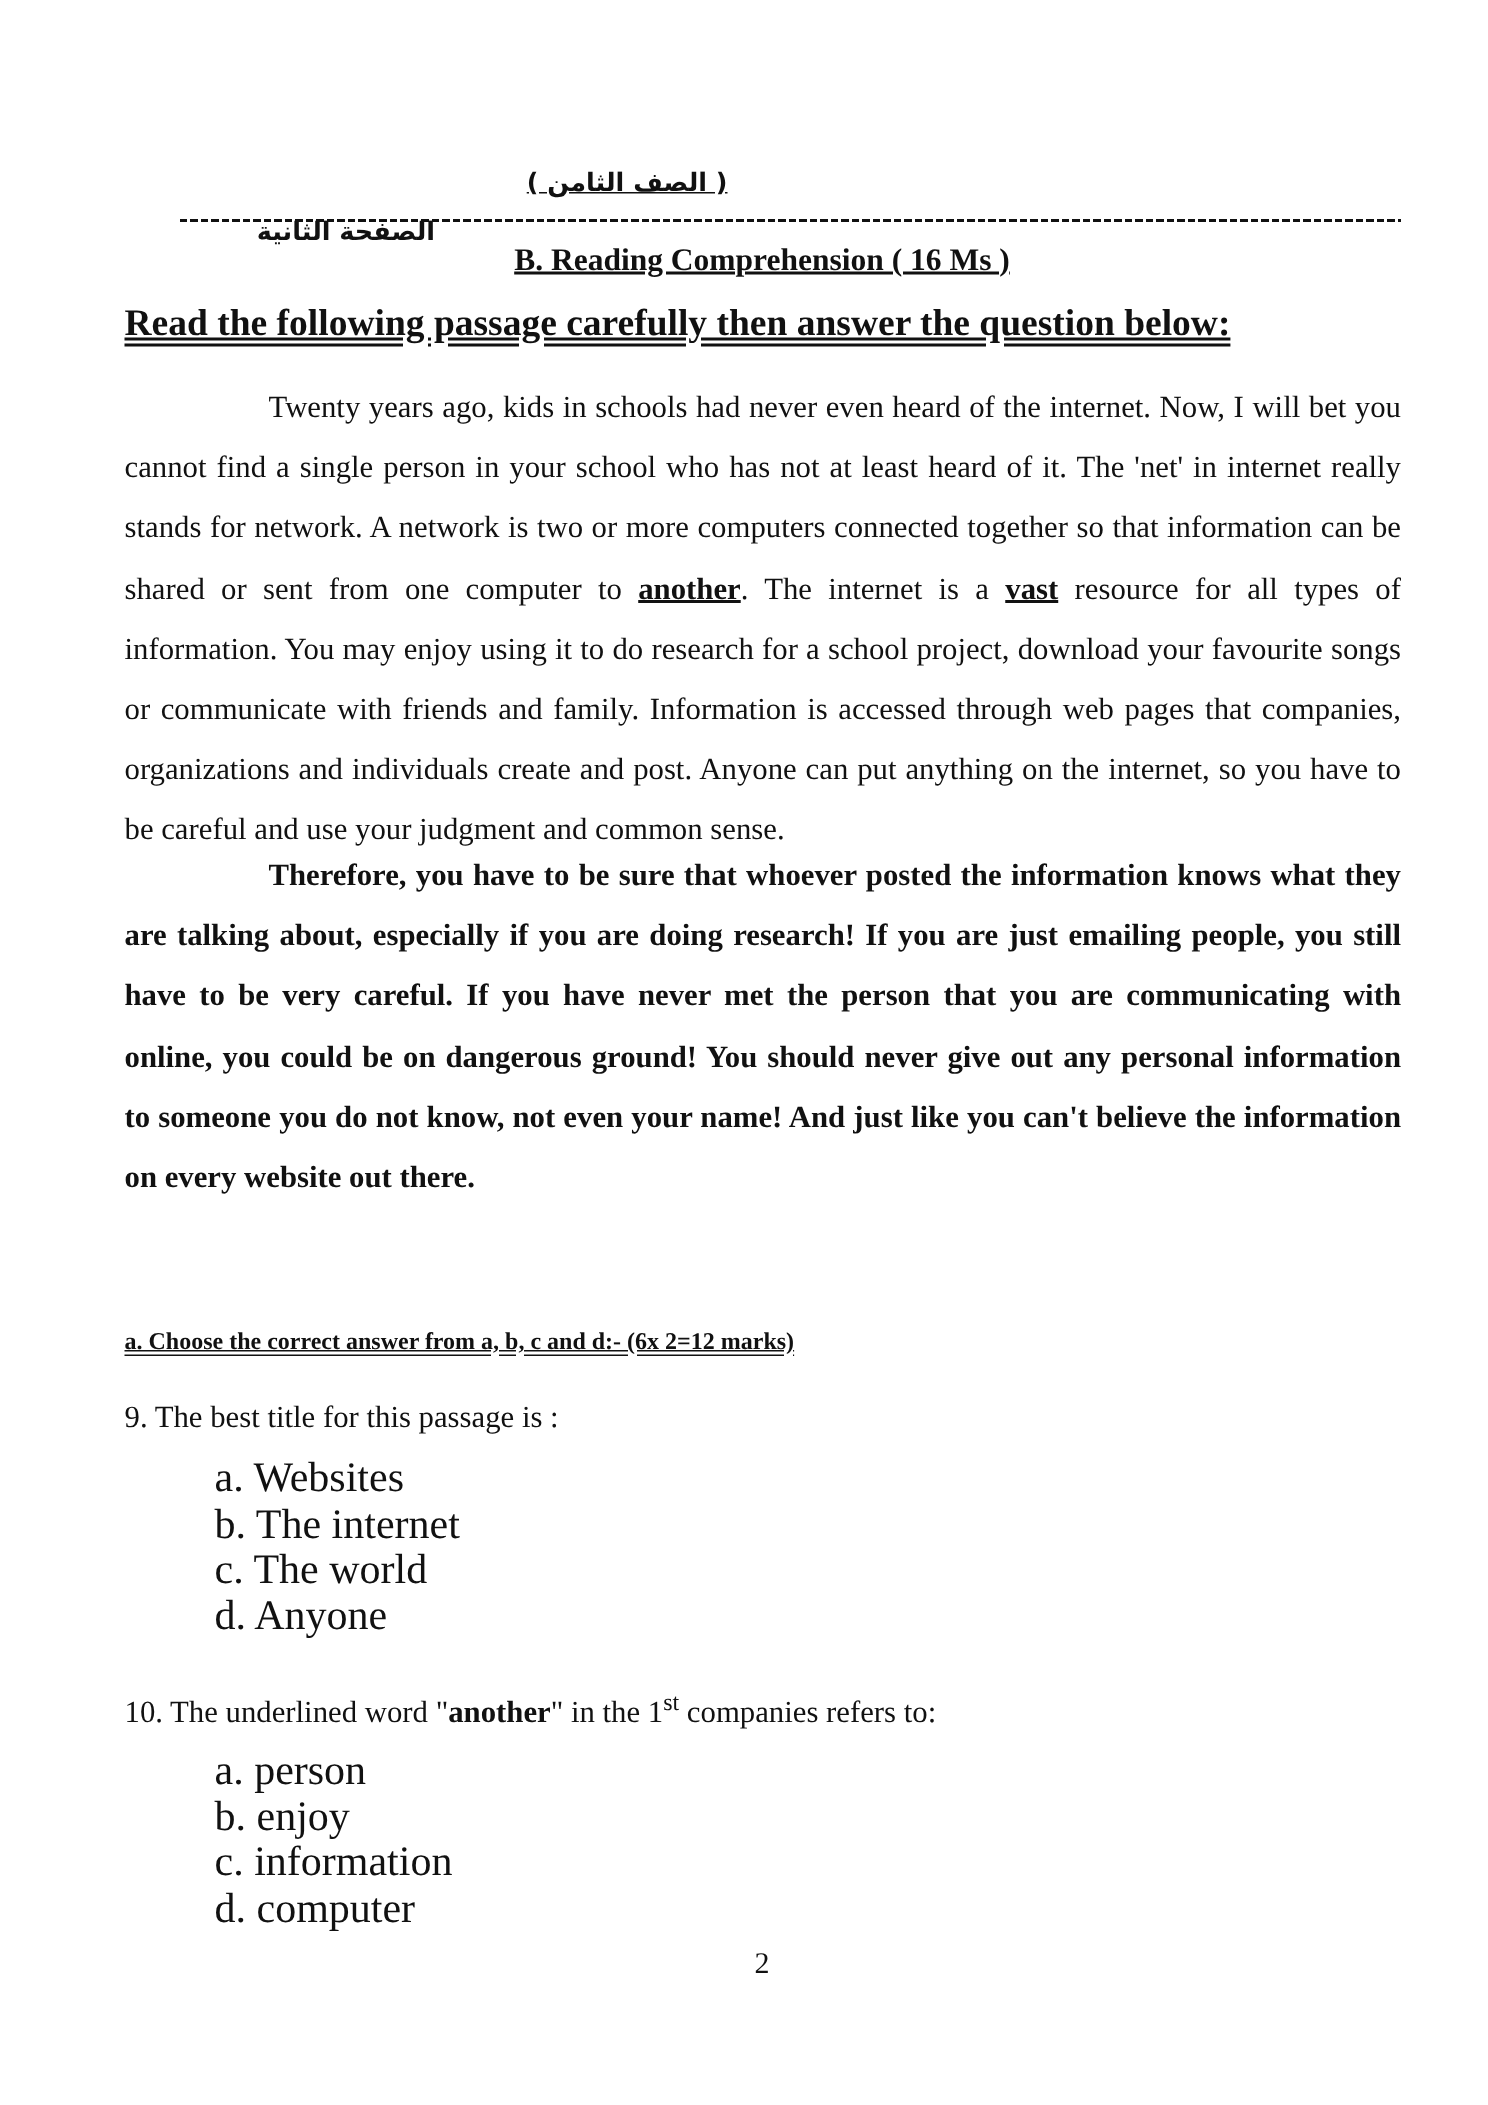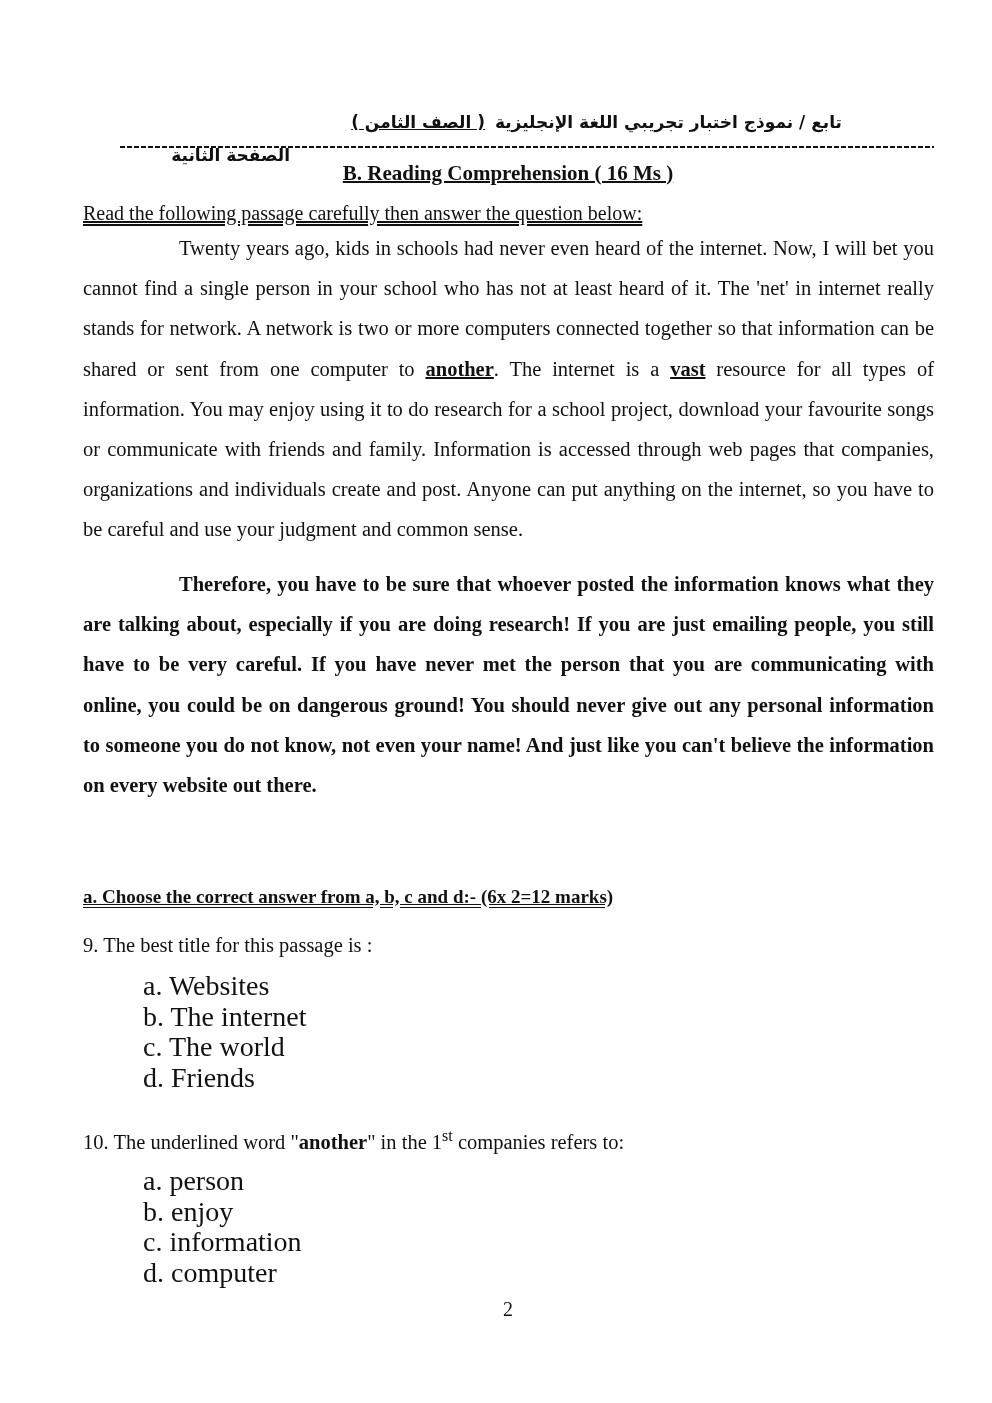--- a/index.html
+++ b/index.html
@@ -11,44 +11,43 @@
       font-weight: bold; font-size: 17px; white-space: nowrap; }
     .arabic-header span { display: inline-block; }
     .ah-title { position: absolute; right: 18px; top: 4px; }
     .ah-grade { position: absolute; right: 375px; top: 4px; text-decoration: underline; }
     .ah-page { position: absolute; right: 570px; top: 4px; margin-top: 33px; }
     .dash-line { top: 146px; left: 120px; width: 814px; height: 2px;
       background-image: repeating-linear-gradient(to right, #111 0 5px, transparent 5px 7px); }
     .section-title { top: 161px; left: 0; width: 1016px; text-align: center;
       font-weight: bold; font-size: 21px; }
     .section-title span { text-decoration: underline; text-decoration-thickness: 2px; }
-    .instruction { top: 202px; left: 83px; font-weight: normal; font-size: 20px;
+    .instruction { top: 202px; left: 83px; font-weight: bold; font-size: 25px;
       text-decoration: underline; text-decoration-style: double; white-space: nowrap; }
     .passage { left: 83px; width: 851px; font-size: 20.5px; line-height: 40.2px;
       text-align: justify; margin: 0; }
     .passage .indent { display: inline-block; width: 96px; }
     .passage b.ul { text-decoration: underline; text-decoration-thickness: 2px; }
-    .p1 { top: 228px; }
+    .p1 { top: 252px; }
     .p2 { top: 564px; font-weight: bold; }
-    .part-a { top: 886px; left: 83px; font-weight: bold; font-size: 19px;
+    .part-a { top: 886px; left: 83px; font-weight: bold; font-size: 16px;
       text-decoration: underline; text-decoration-style: double; white-space: nowrap; }
     .question { left: 83px; font-size: 20.5px; white-space: nowrap; }
     .q9 { top: 934px; }
     .q10 { top: 1127px; }
     .options { left: 143px; font-size: 28px; line-height: 30.6px; margin: 0; padding: 0; list-style: none; }
     .opts9 { top: 971px; }
     .opts10 { top: 1166px; }
     .page-num { top: 1298px; left: 0; width: 1016px; text-align: center; font-size: 20px; }
     sup { font-size: 16px; }
   </style>
 </head>
 <body>
 
 <div class="abs arabic-header">
-  <span class="ah-title">تابع / نموذج اختبار تجريبي اللغة الإنجليزية</span>
   <span class="ah-grade">( الصف الثامن )</span>
   <span class="ah-page">الصفحة الثانية</span>
 </div>
 
 <div class="abs dash-line"></div>
 
 <div class="abs section-title">
   <span>B. Reading Comprehension ( 16 Ms )</span>
 </div>
 
@@ -58,21 +57,21 @@
 
 <p class="abs passage p2"><span class="indent"></span><span>Therefore, you have to be sure that whoever posted the information knows what they are talking about, especially if you are doing research! If you are just emailing people, you still have to be very careful. If you have never met the person that you are communicating with online, you could be on dangerous ground! You should never give out any personal information to someone you do not know, not even your name! And just like you can't believe the information on every website out there</span><b>.</b></p>
 
 <div class="abs part-a">a. Choose the correct answer from a, b, c and d:- (6x 2=12 marks)</div>
 
 <div class="abs question q9">9. The best title for this passage is :</div>
 <ul class="abs options opts9">
   <li>a. Websites</li>
   <li>b. The internet</li>
   <li>c. The world</li>
-  <li>d. Friends</li>
+  <li>d. Anyone</li>
 </ul>
 
 <div class="abs question q10"><span>10. The underlined word  "</span><b>another</b><span>" in the 1</span><sup>st</sup><span> companies refers to:</span></div>
 <ul class="abs options opts10">
   <li>a. person</li>
   <li>b. enjoy</li>
   <li>c. information</li>
   <li>d. computer</li>
 </ul>
 

